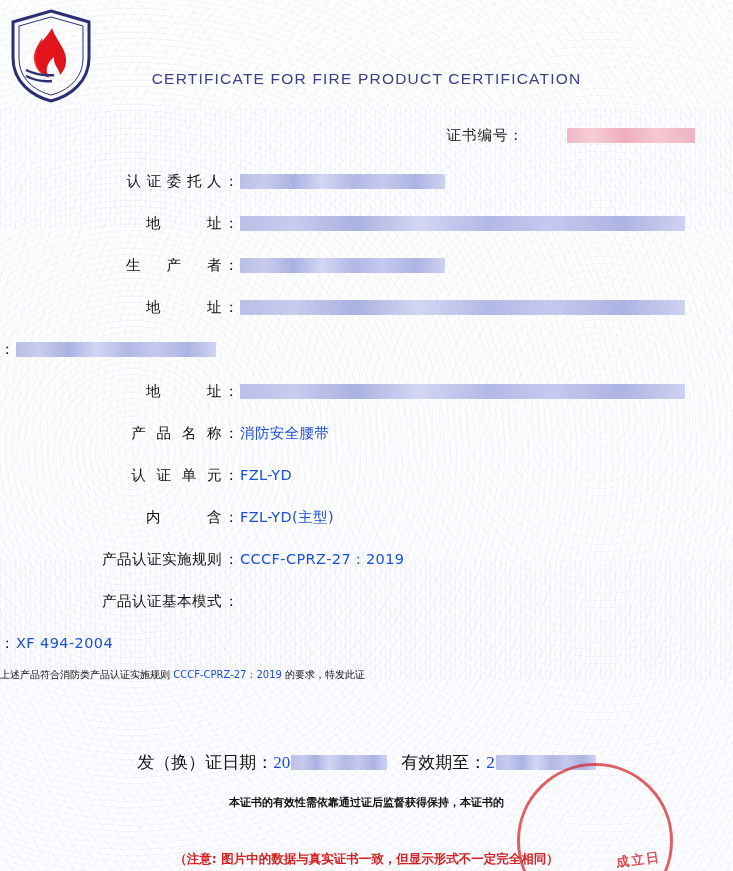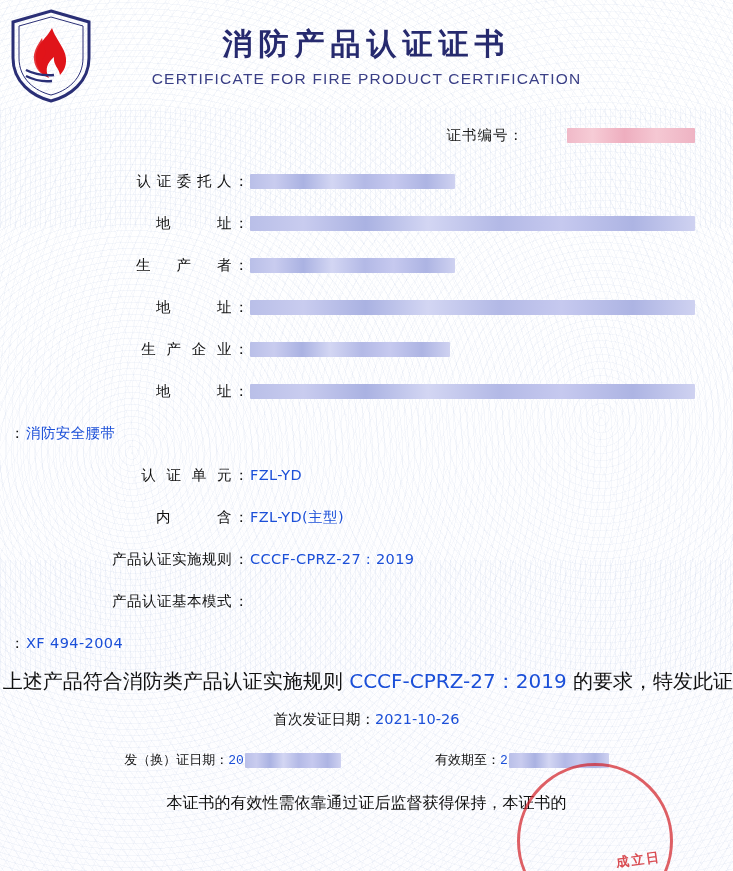--- a/index.html
+++ b/index.html
@@ -104,21 +104,20 @@
     background: linear-gradient(90deg,
       #f0b9c8 0%, #f6ccd6 20%, #eeaebf 45%, #f5c8d3 70%, #eeb3c3 100%);
   }
 
   
   .rows {
     position: absolute;
     top: 160px;
     left: 0;
     right: 0;
-    margin-left: 10px;
   }
   .row {
     display: flex;
     align-items: center;
     height: 42px;
     font-size: 14.5px;
     color: #111111;
     font-family: "DejaVu Sans", sans-serif;
   }
   .row .label {
@@ -137,22 +136,22 @@
     color: #1b4fd8;
     padding-left: 4px;
     letter-spacing: 0.4px;
   }
 
   
   .statement {
     position: absolute;
     top: 668px;
     left: 0; right: 0;
-    text-align: right;
-    font-size: 20px;
+    text-align: left;
+    font-size: 10px;
     color: #111111;
     font-family: "DejaVu Sans", sans-serif;
   }
   .statement .blue { color: #1b4fd8; }
 
   .issue-first {
     position: absolute;
     top: 710px;
     left: 0; right: 0;
     text-align: center;
@@ -162,36 +161,35 @@
   }
   .issue-first .blue { color: #1b4fd8; }
 
   .issue-row {
     position: absolute;
     top: 751px;
     left: 0; right: 0;
     display: flex;
     justify-content: center;
     align-items: center;
-    font-size: 13px;
-    color: #111111;
-    font-family: Liberation Mono, monospace;
-    gap: 40px;
+    font-size: 17px;
+    color: #111111;
+    font-family: Liberation Serif, serif;
   }
   .issue-row .seg { display: flex; align-items: center; }
   .issue-row .blue { color: #1b4fd8; }
 
   
   .footer {
     position: absolute;
     top: 790px;
     left: 0; right: 0;
     text-align: center;
-    font-size: 16px;
-    font-weight: normal;
+    font-size: 11px;
+    font-weight: bold;
     color: #111111;
     line-height: 26px;
     font-family: "DejaVu Sans", sans-serif;
   }
   .footer .url {
     font-family: "Liberation Sans", sans-serif;
     letter-spacing: 0.2px;
   }
   .notice {
     position: absolute;
@@ -243,21 +241,20 @@
         <path d="M43 3 L81 14 L81 50 C81 74 62 88 43 93 C24 88 5 74 5 50 L5 14 Z" fill="none" stroke="#2a2f76" stroke-width="3"></path>
         <path d="M43 9 L75 18 L75 50 C75 71 59 83 43 87 C27 83 11 71 11 50 L11 18 Z" fill="none" stroke="#2a2f76" stroke-width="1"></path>
         <path d="M44 20 C38 31 30 35 28 45 C26 55 31 66 41 70 C36 61 40 54 46 49
                  C45 57 51 60 52 67 C58 61 60 52 56 43 C52 34 47 29 44 20 Z" fill="#e0141a"></path>
         <path d="M34 30 C29 38 25 44 26 52 C27 60 32 66 38 68 C32 60 33 52 38 45
                  C36 39 35 34 34 30 Z" fill="#e0141a" opacity="0.85"></path>
         <path d="M18 62 C26 66 36 68 46 67" fill="none" stroke="#2a2f76" stroke-width="2.5"></path>
         <path d="M18 68 C26 72 36 74 44 73" fill="none" stroke="#2a2f76" stroke-width="2.5"></path>
       </svg>
     </div>
-    <div class="title-cn">消防产品认证证书</div>
     <div class="title-en">CERTIFICATE FOR FIRE PRODUCT CERTIFICATION</div>
   </div>
 
   <div class="cert-no">
     <span class="lbl">证书编号：</span>
     <span class="redact pink" style="width:128px;"></span>
   </div>
 
   <div class="rows">
 
@@ -279,32 +276,32 @@
       <span class="value"><span class="redact" style="width:205px;"></span></span>
     </div>
 
     <div class="row">
       <span class="label">地         址</span>
       <span class="colon">：</span>
       <span class="value"><span class="redact" style="width:445px;"></span></span>
     </div>
 
     <div class="row">
-      <span class="label">生  产  企  业</span>
       <span class="colon">：</span>
       <span class="value"><span class="redact" style="width:200px;"></span></span>
     </div>
 
     <div class="row">
       <span class="label">地         址</span>
       <span class="colon">：</span>
       <span class="value"><span class="redact" style="width:445px;"></span></span>
     </div>
 
     <div class="row">
+      <span class="label">产  品  名  称</span>
       <span class="colon">：</span>
       <span class="value">消防安全腰带</span>
     </div>
 
     <div class="row">
       <span class="label">认  证  单  元</span>
       <span class="colon">：</span>
       <span class="value">FZL-YD</span>
     </div>
 
@@ -329,39 +326,37 @@
       <span class="colon">：</span>
       <span class="value">XF 494-2004</span>
     </div>
 
   </div>
 
   <div class="statement">
     <span>上述产品符合消防类产品认证实施规则 </span><span class="blue">CCCF-CPRZ-27：2019</span><span> 的要求，特发此证</span>
   </div>
 
-  <div class="issue-first">
-    <span>首次发证日期：</span><span class="blue">2021-10-26</span>
-  </div>
 
   <div class="issue-row">
     <span class="seg">
       <span>发（换）证日期：</span>
       <span class="blue">20</span>
       <span class="redact" style="width:96px;margin-left:1px;"></span>
     </span>
     <span style="width:14px;"></span>
     <span class="seg">
       <span>有效期至：</span>
       <span class="blue">2</span>
       <span class="redact" style="width:100px;margin-left:1px;"></span>
     </span>
   </div>
 
   <div class="footer">
     <div>本证书的有效性需依靠通过证后监督获得保持，本证书的</div>
   </div>
 
+  <div class="notice">（注意: 图片中的数据与真实证书一致，但显示形式不一定完全相同）</div>
 
   <div class="seal"></div>
   <div class="seal-text">成立日</div>
 
 </div>
 
 </body></html>

